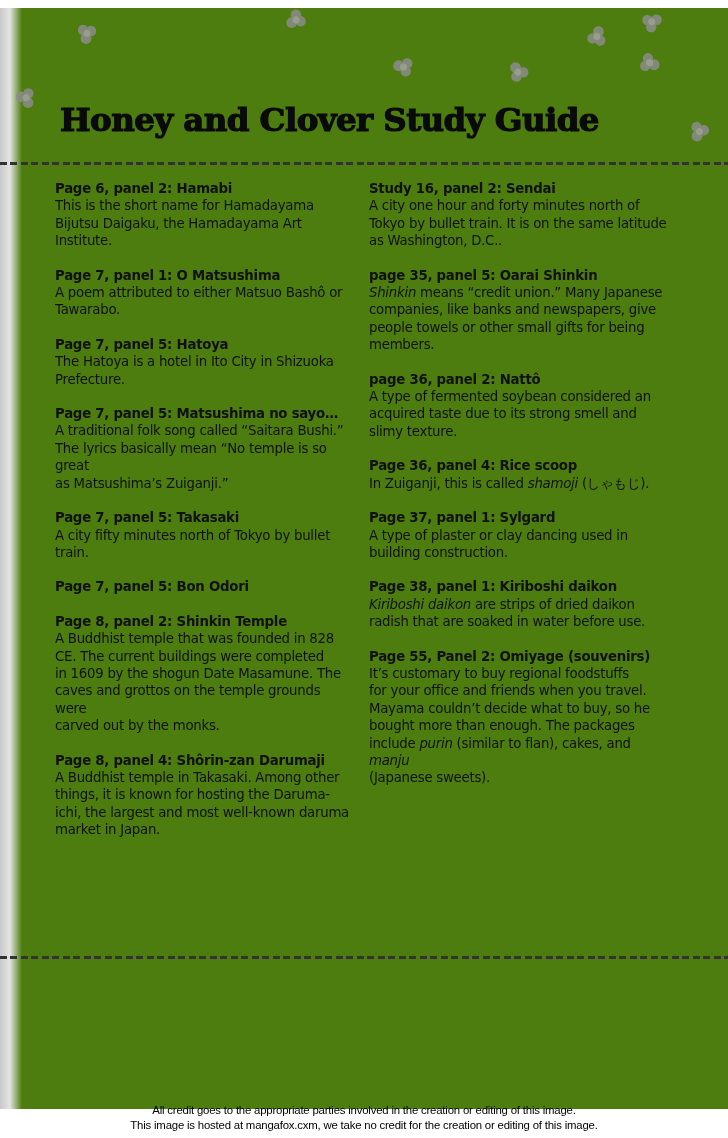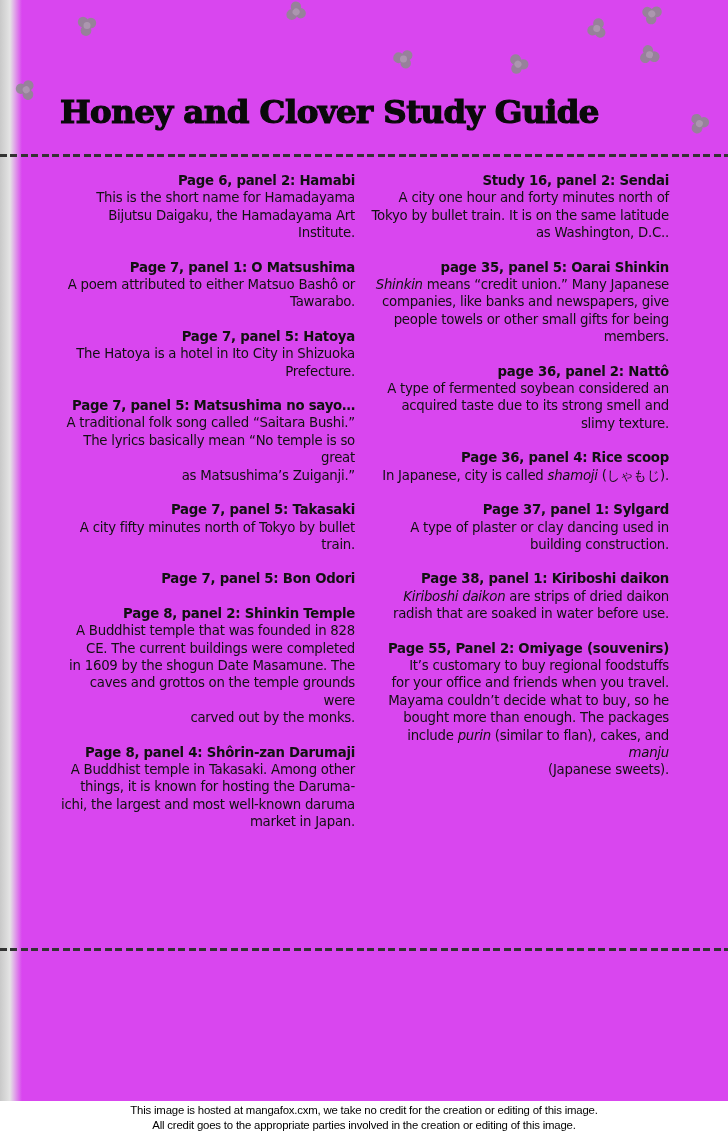--- a/index.html
+++ b/index.html
@@ -3,22 +3,22 @@
 <meta charset="utf-8">
 <style>
   html, body { margin: 0; padding: 0; }
   body {
     width: 728px; height: 1138px; position: relative; overflow: hidden;
     background: #ffffff;
     font-family: "DejaVu Sans", sans-serif;
     color: #111;
   }
   .page {
-    position: absolute; left: 0; top: 0; width: 728px; height: 1101px;
-    background: #d946ef;
+    position: absolute; left: 0; top: 8px; width: 728px; height: 1101px;
+    background: #4d7c0f;
     overflow: hidden;
   }
   .edge-shadow {
     position: absolute; left: 0; top: 0; width: 22px; height: 1101px;
     background: linear-gradient(to right, #c9c9c9 0%, #e4e4e4 45%, rgba(251,251,251,0) 100%);
   }
   .clover {
     position: absolute; width: 26px; height: 26px;
   }
   .clover svg { width: 100%; height: 100%; display: block; }
@@ -28,21 +28,21 @@
     font-size: 32.5px; letter-spacing: -0.6px;
     color: #0a0a0a; white-space: nowrap;
     -webkit-text-stroke: 1.2px #0a0a0a;
   }
   .dash-line {
     position: absolute; left: 0; width: 728px; height: 3px;
     background-image: repeating-linear-gradient(to right, #333 0 7px, transparent 7px 10.5px);
   }
   .col {
     position: absolute; top: 172px;
-    font-size: 13.3px; line-height: 17.4px; letter-spacing: -0.25px; text-align: right;
+    font-size: 13.3px; line-height: 17.4px; letter-spacing: -0.25px;
   }
   .col.left { left: 55px; width: 300px; }
   .col.right { left: 369px; width: 300px; }
   .entry { margin-bottom: 17px; }
   .entry .head { font-weight: bold; white-space: nowrap; }
   .entry .body { white-space: pre-line; }
   .entry .body i { font-style: italic; }
   .footer {
     position: absolute; left: 0; top: 1103px; width: 728px;
     text-align: center; font-family: "Liberation Sans", sans-serif;
@@ -215,21 +215,21 @@
 members.</span></div>
     </div>
     <div class="entry">
       <div class="head">page 36, panel 2: Nattô</div>
       <div class="body">A type of fermented soybean considered an
 acquired taste due to its strong smell and
 slimy texture.</div>
     </div>
     <div class="entry">
       <div class="head">Page 36, panel 4: Rice scoop</div>
-      <div class="body"><span>In Japanese, city is called </span><i>shamoji</i><span> (しゃもじ).</span></div>
+      <div class="body"><span>In Zuiganji, this is called </span><i>shamoji</i><span> (しゃもじ).</span></div>
     </div>
     <div class="entry">
       <div class="head">Page 37, panel 1: Sylgard</div>
       <div class="body">A type of plaster or clay dancing used in
 building construction.</div>
     </div>
     <div class="entry">
       <div class="head">Page 38, panel 1: Kiriboshi daikon</div>
       <div class="body"><i>Kiriboshi daikon</i><span> are strips of dried daikon
 radish that are soaked in water before use.</span></div>
@@ -242,15 +242,15 @@
 bought more than enough. The packages
 include </span><i>purin</i><span> (similar to flan), cakes, and </span><i>manju</i><span>
 (Japanese sweets).</span></div>
     </div>
   </div>
 
   <div class="dash-line" style="top:948px"></div>
 </div>
 
 <div class="footer">
+  <div>All credit goes to the appropriate parties involved in the creation or editing of this image.</div>
   <div>This image is hosted at mangafox.cxm, we take no credit for the creation or editing of this image.</div>
-  <div>All credit goes to the appropriate parties involved in the creation or editing of this image.</div>
 </div>
 
 </body></html>

